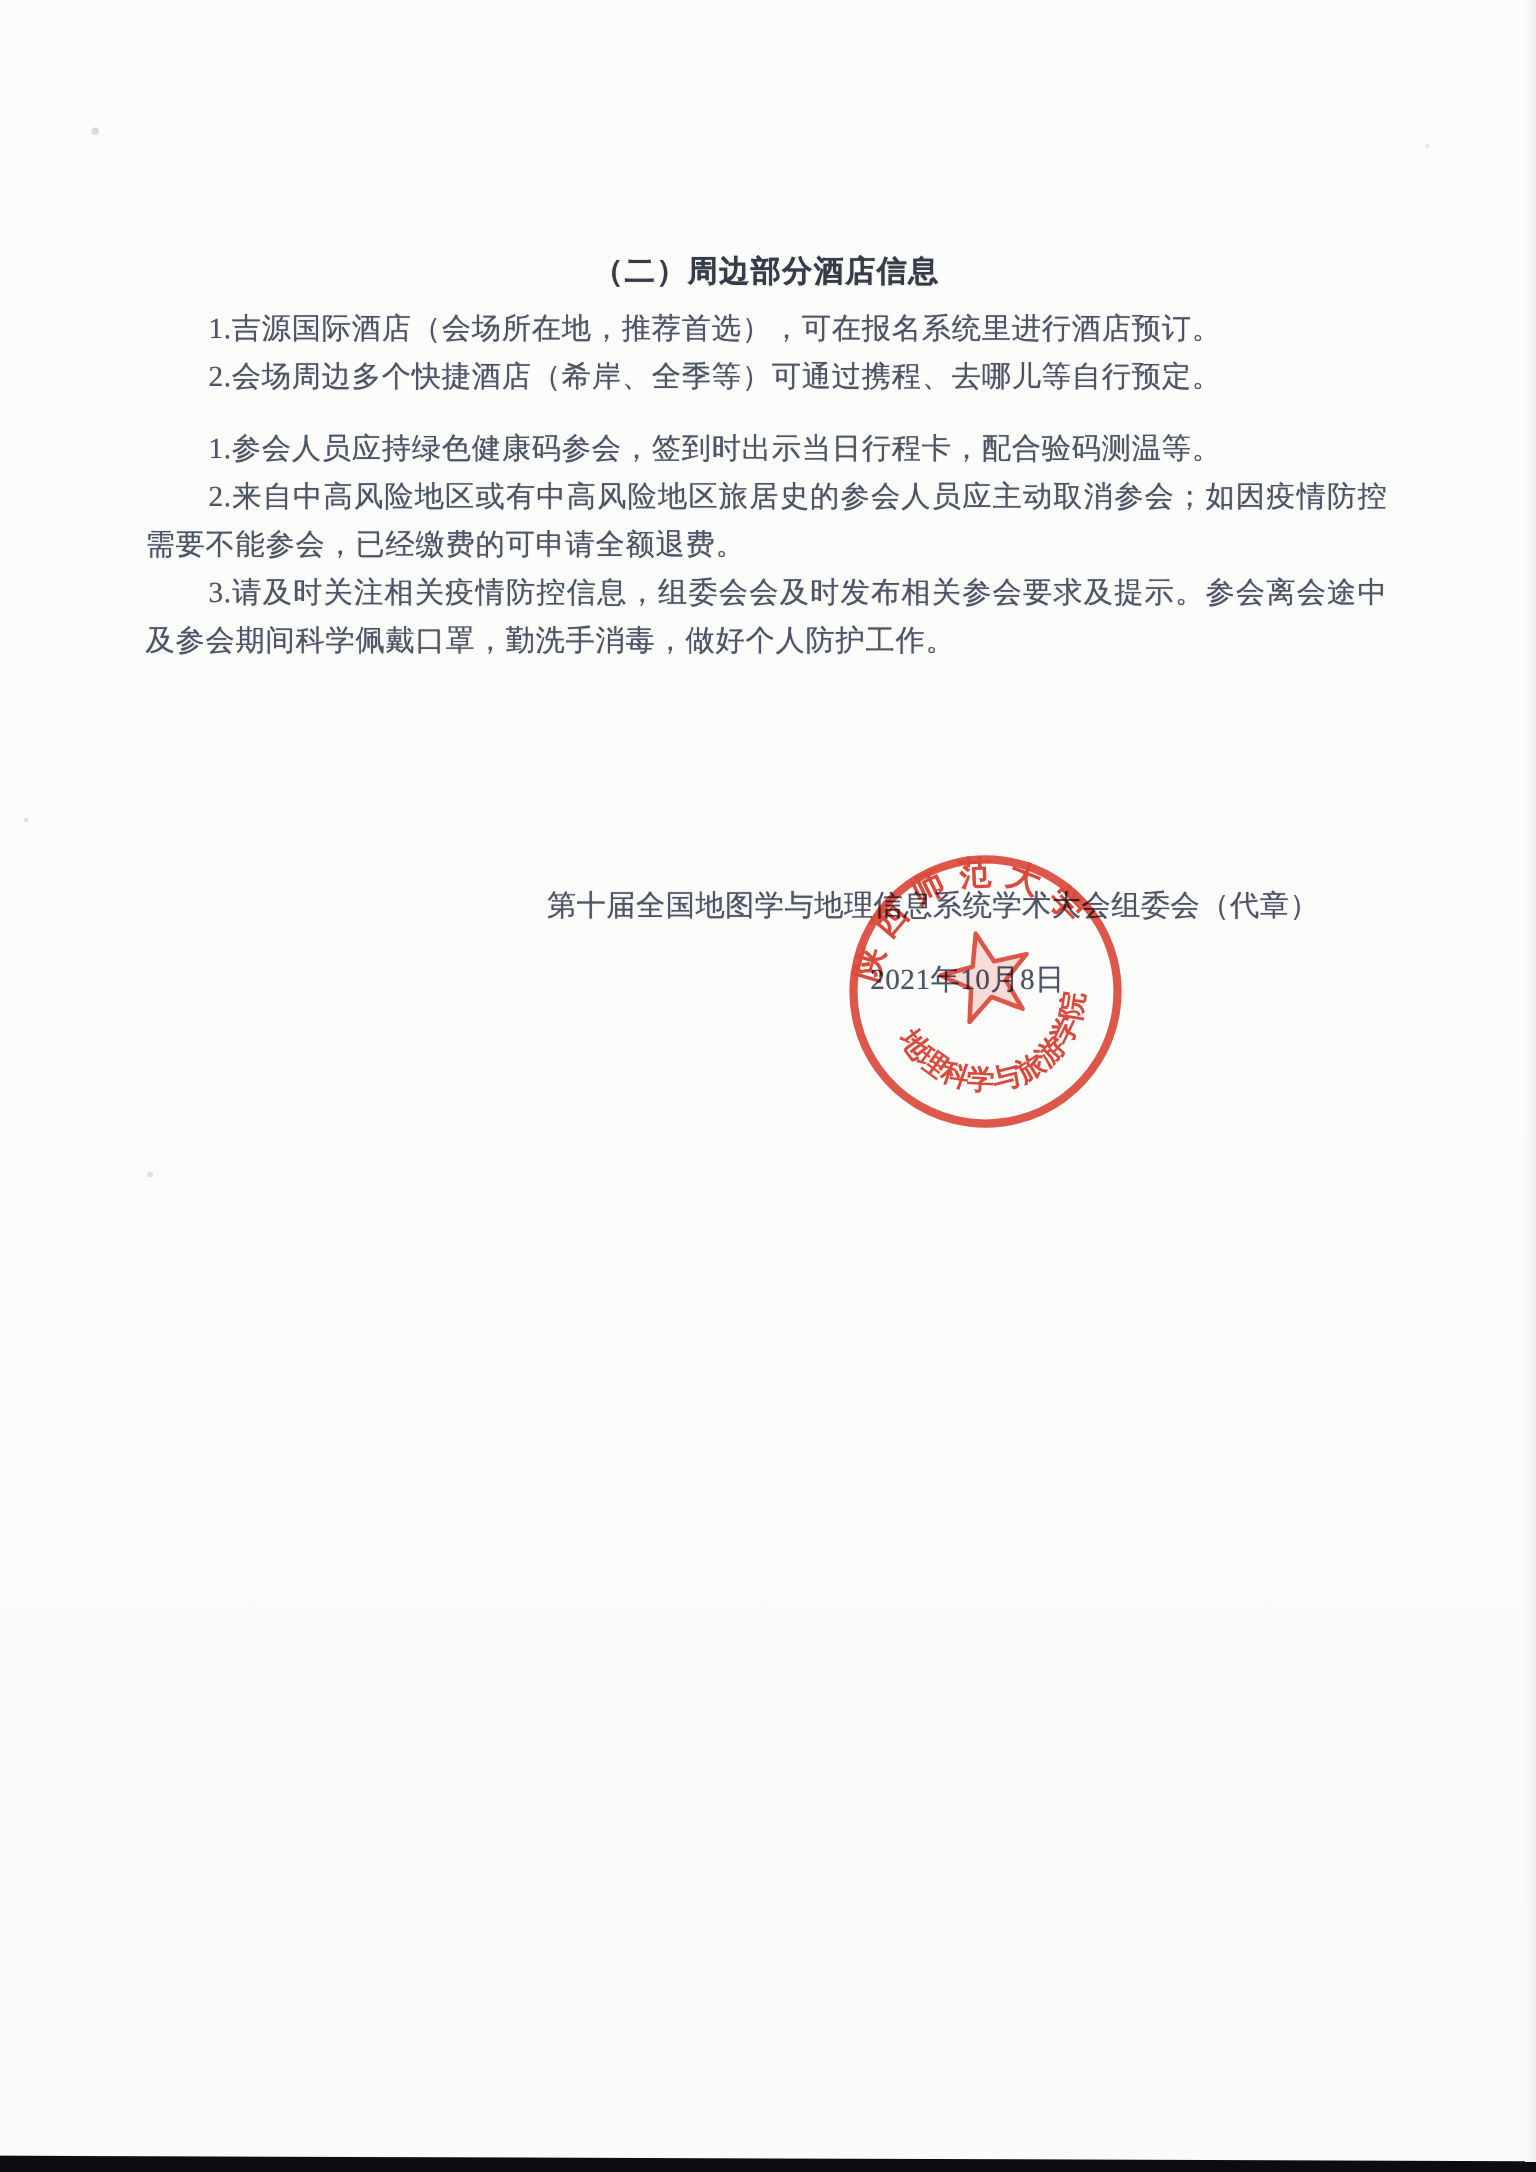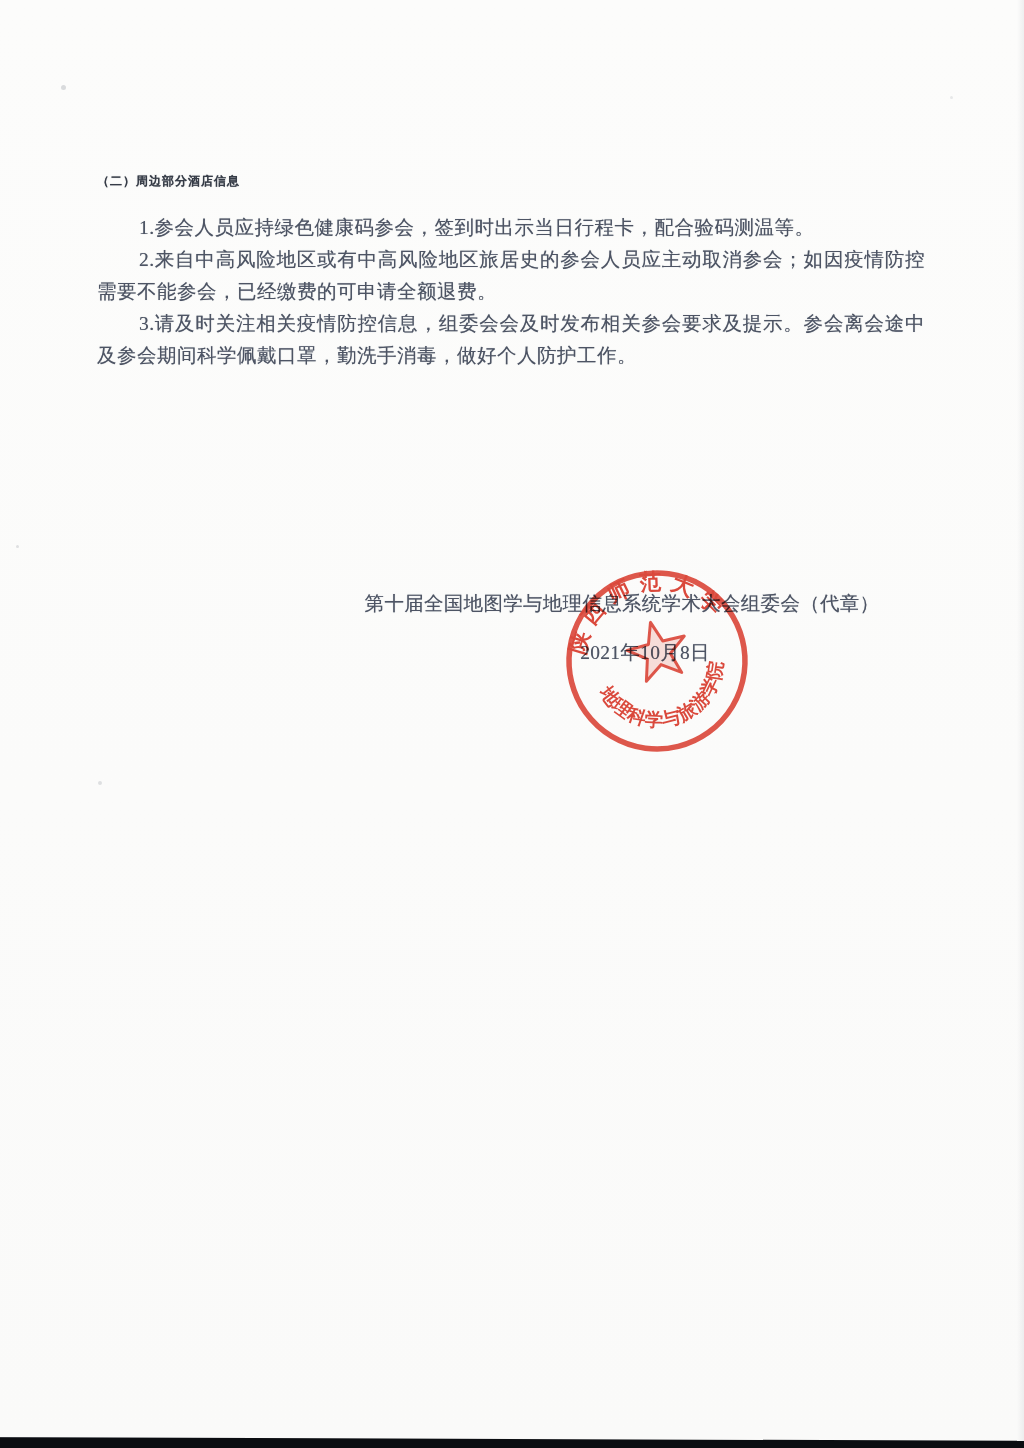--- a/index.html
+++ b/index.html
@@ -22,23 +22,24 @@
   
   .content {
     position: absolute; top: 166px; left: 97px; width: 828px;
     color: #4d5464;
     font-size: 19.5px; letter-spacing: 0.5px;
     text-shadow: 0 0 0.7px rgba(90,98,112,0.65);
   }
   .section { margin: 0 0 16px 0; }
   .section-heading {
     margin: 0 0 8px 0;
-    font-size: 12px; font-weight: 700; line-height: 30px;
+    font-size: 20px; font-weight: 700; line-height: 30px;
     color: #363c47; letter-spacing: 1px;
     text-shadow: 0 0 0.7px rgba(54,60,71,0.7);
+    text-align: center;
   }
   .para {
     margin: 0; line-height: 32px;
     text-indent: 2.15em;
     text-align: justify;
   }
   
   .sig-line {
     position: absolute; white-space: nowrap;
     transform: translateX(-50%);
@@ -87,20 +88,24 @@
 <body>
 
 <div class="page">
 
   <div class="edge-shade"></div>
 
   <main class="content">
     <div>
     <section class="section">
       <h2 class="section-heading">（二）周边部分酒店信息</h2>
+      <div>
+            <p class="para">1.吉源国际酒店（会场所在地，推荐首选），可在报名系统里进行酒店预订。</p>
+            <p class="para">2.会场周边多个快捷酒店（希岸、全季等）可通过携程、去哪儿等自行预定。</p>
+          </div>
     </section>
 
     <section class="section">
       <div>
             <p class="para">1.参会人员应持绿色健康码参会，签到时出示当日行程卡，配合验码测温等。</p>
             <p class="para">2.来自中高风险地区或有中高风险地区旅居史的参会人员应主动取消参会；如因疫情防控需要不能参会，已经缴费的可申请全额退费。</p>
             <p class="para">3.请及时关注相关疫情防控信息，组委会会及时发布相关参会要求及提示。参会离会途中及参会期间科学佩戴口罩，勤洗手消毒，做好个人防护工作。</p>
           </div>
     </section>
   </div>

